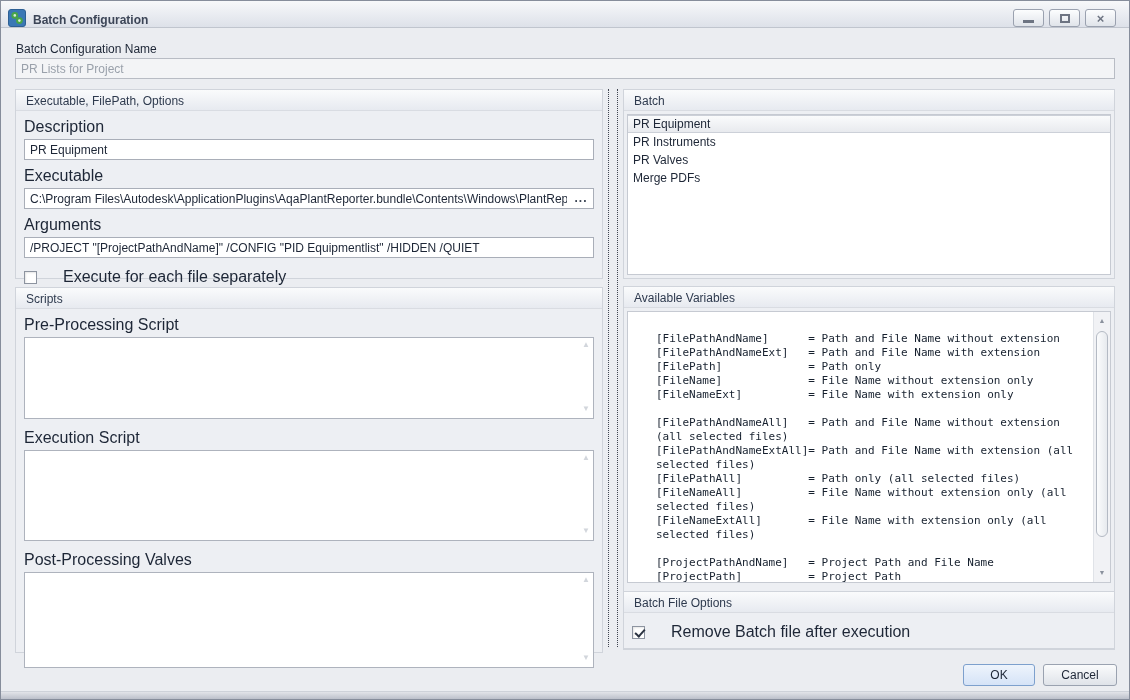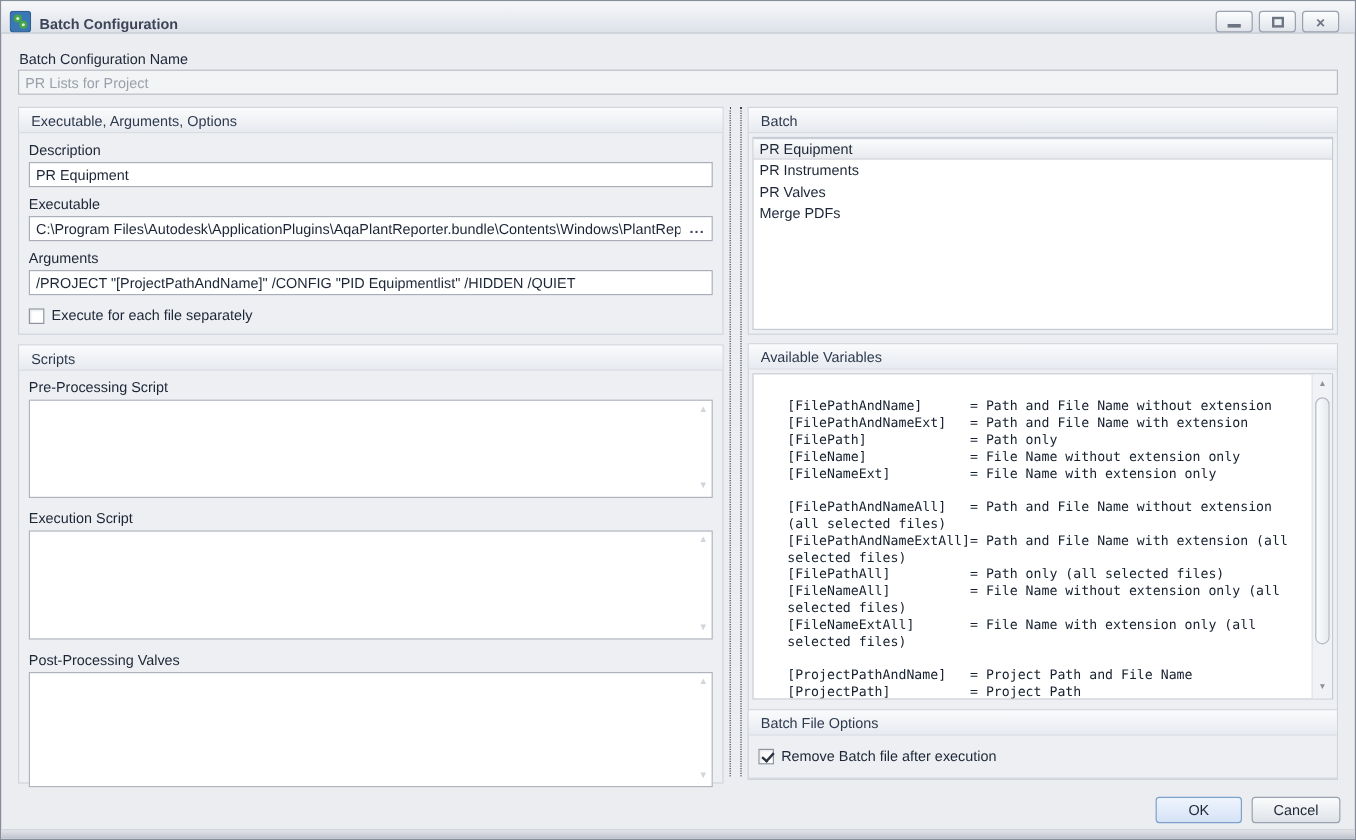--- a/index.html
+++ b/index.html
@@ -27,31 +27,31 @@
   .text-input{width:100%;height:21px;border:1px solid #a9aeb8;background:#fff;
     font-size:12px;padding:0 5px;color:#1d2636;font-family:"Liberation Sans",sans-serif;outline:none;}
   .text-input.disabled{background:#f3f4f6;border-color:#b8bcc4;color:#9aa1ab;}
   #name-label{position:absolute;top:41px;left:15px;}
   #name-input{position:absolute;top:57px;left:14px;width:1100px;}
   
   .group{position:absolute;border:1px solid #d0d4db;background:#edeff3;}
   .group-header{height:21px;background:linear-gradient(#fafbfc,#e7eaf0);
     border-bottom:1px solid #d9dce2;font-size:12px;color:#2e3a4e;padding:4px 10px;}
   .group-body{padding:2px 8px 6px 8px;}
-  .field-label{font-size:12px;margin:7px 0 3px 0;}
+  .field-label{font-size:16px;margin:7px 0 3px 0;}
   .exec-row{position:relative;}
   .browse-btn{position:absolute;right:3px;top:2px;width:20px;height:16px;border:none;
     background:transparent;font-weight:bold;font-size:12px;color:#3b4453;letter-spacing:1px;
     display:flex;align-items:flex-start;justify-content:center;cursor:default;}
   .checkbox-row{display:flex;align-items:center;gap:6px;margin-top:10px;}
   .checkbox{width:13px;height:13px;border:1px solid #8d94a0;background:#fff;position:relative;
     box-shadow:inset 1px 1px 2px rgba(0,0,0,0.10);flex:0 0 auto;}
   .checkbox.checked::after{content:"";position:absolute;left:2px;top:2px;width:8px;height:4px;
     border-left:2px solid #2c3442;border-bottom:2px solid #2c3442;transform:rotate(-48deg);}
-  .cb-label{font-size:12px;}
+  .cb-label{font-size:16px;margin-left:20px;}
   
   .ta-wrap{position:relative;}
   textarea.script{display:block;width:100%;border:1px solid #aeb3bd;background:#fff;resize:none;
     font-family:"Liberation Sans",sans-serif;font-size:12px;outline:none;}
   .ta-arrow{position:absolute;right:4px;color:#d2d6dc;font-size:8px;line-height:8px;pointer-events:none;}
   .ta-arrow.up{top:4px;} .ta-arrow.down{bottom:6px;}
   
   .listbox{margin:3px;height:161px;background:#fff;border:1px solid #c6cad2;overflow:hidden;
     font-size:12px;}
   .list-item{height:18px;line-height:18px;padding:0 5px;}
@@ -104,21 +104,21 @@
         </div>
     </div>
   </div>
 
   <div id="name-label" class="label">Batch Configuration Name</div>
   <input id="name-input" class="text-input disabled" readonly="" value="PR Lists for Project" style="">
 
   <div class="splitter"></div>
 
   <div class="group" style="left:14px;top:88px;width:588px;height:190px;">
-    <div class="group-header">Executable, Arguments, Options</div>
+    <div class="group-header">Executable, FilePath, Options</div>
     <div class="group-body">
       <div class="field-label" style="margin-top:5px;">Description</div>
       <input class="text-input" value="PR Equipment" style="">
       <div class="field-label">Executable</div>
       <div class="exec-row">
         <input class="text-input" style="padding-right: 26px;" value="C:\Program Files\Autodesk\ApplicationPlugins\AqaPlantReporter.bundle\Contents\Windows\PlantReporter.exe">
         <button class="browse-btn">...</button>
       </div>
       <div class="field-label">Arguments</div>
       <input class="text-input" value="/PROJECT &quot;[ProjectPathAndName]&quot; /CONFIG &quot;PID Equipmentlist&quot; /HIDDEN /QUIET" style="">

